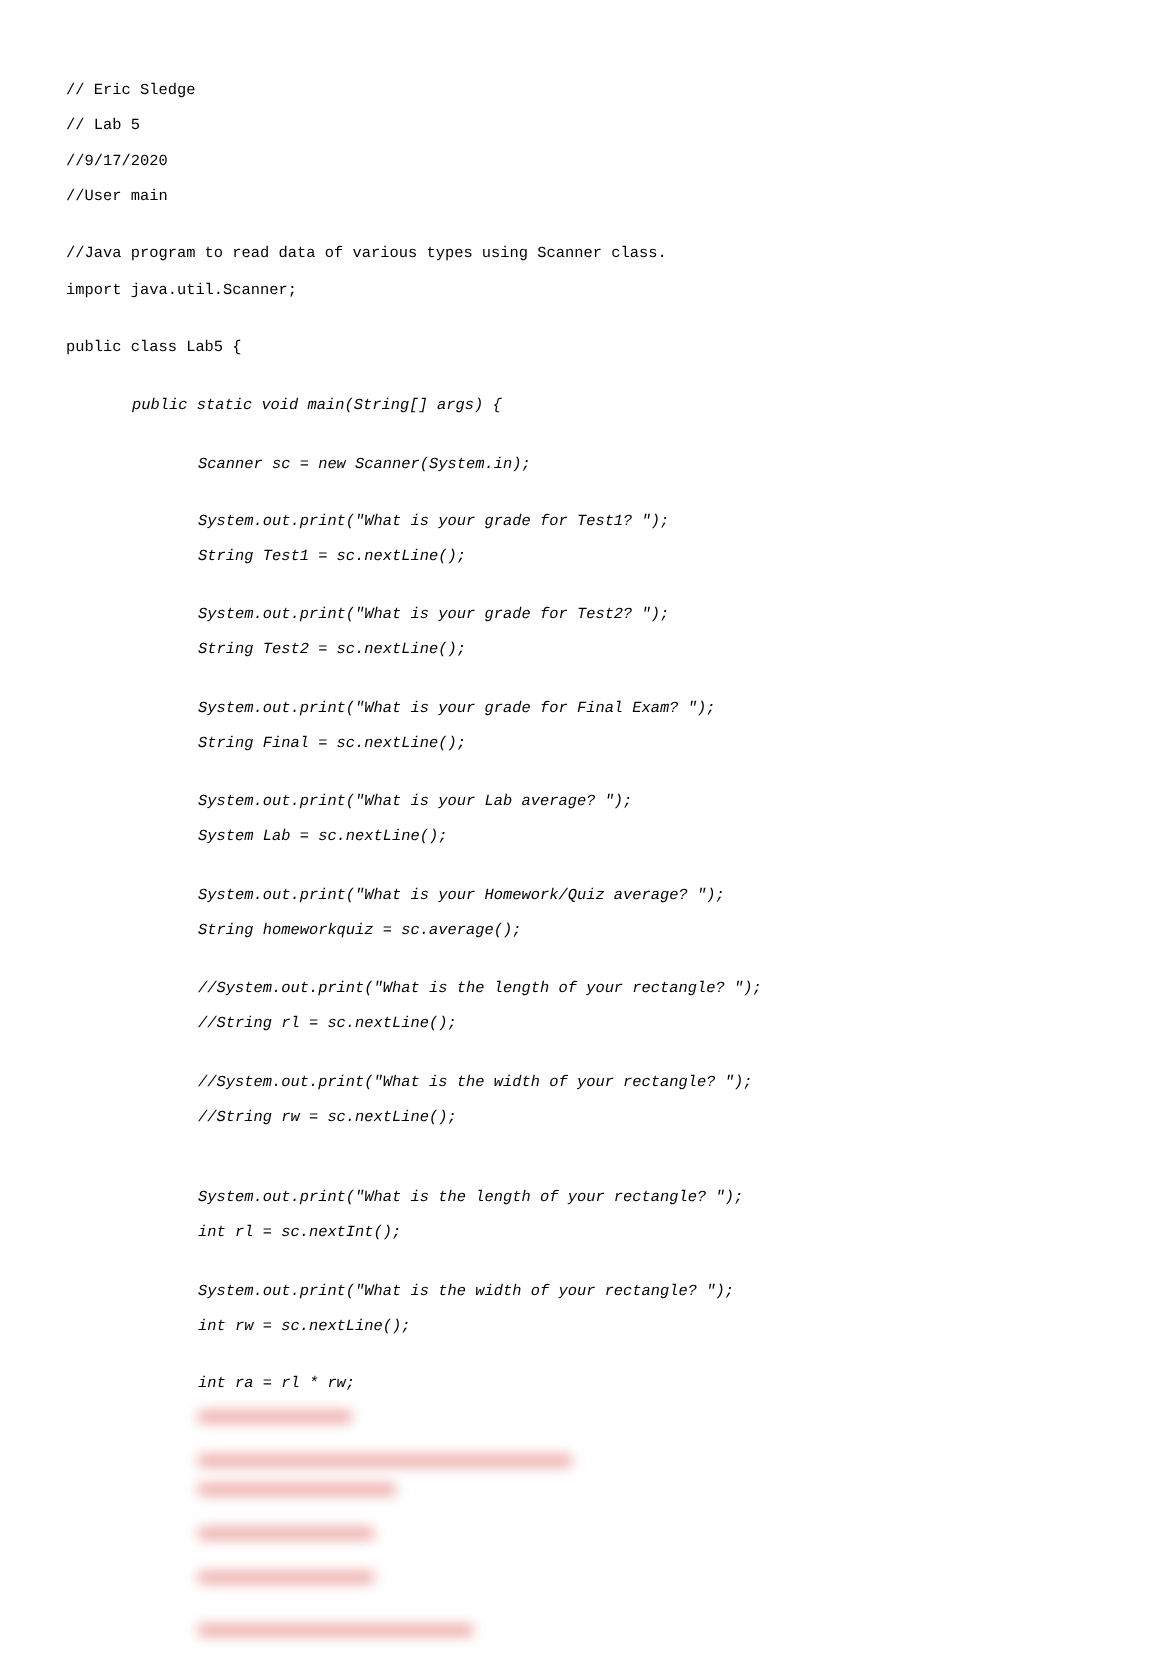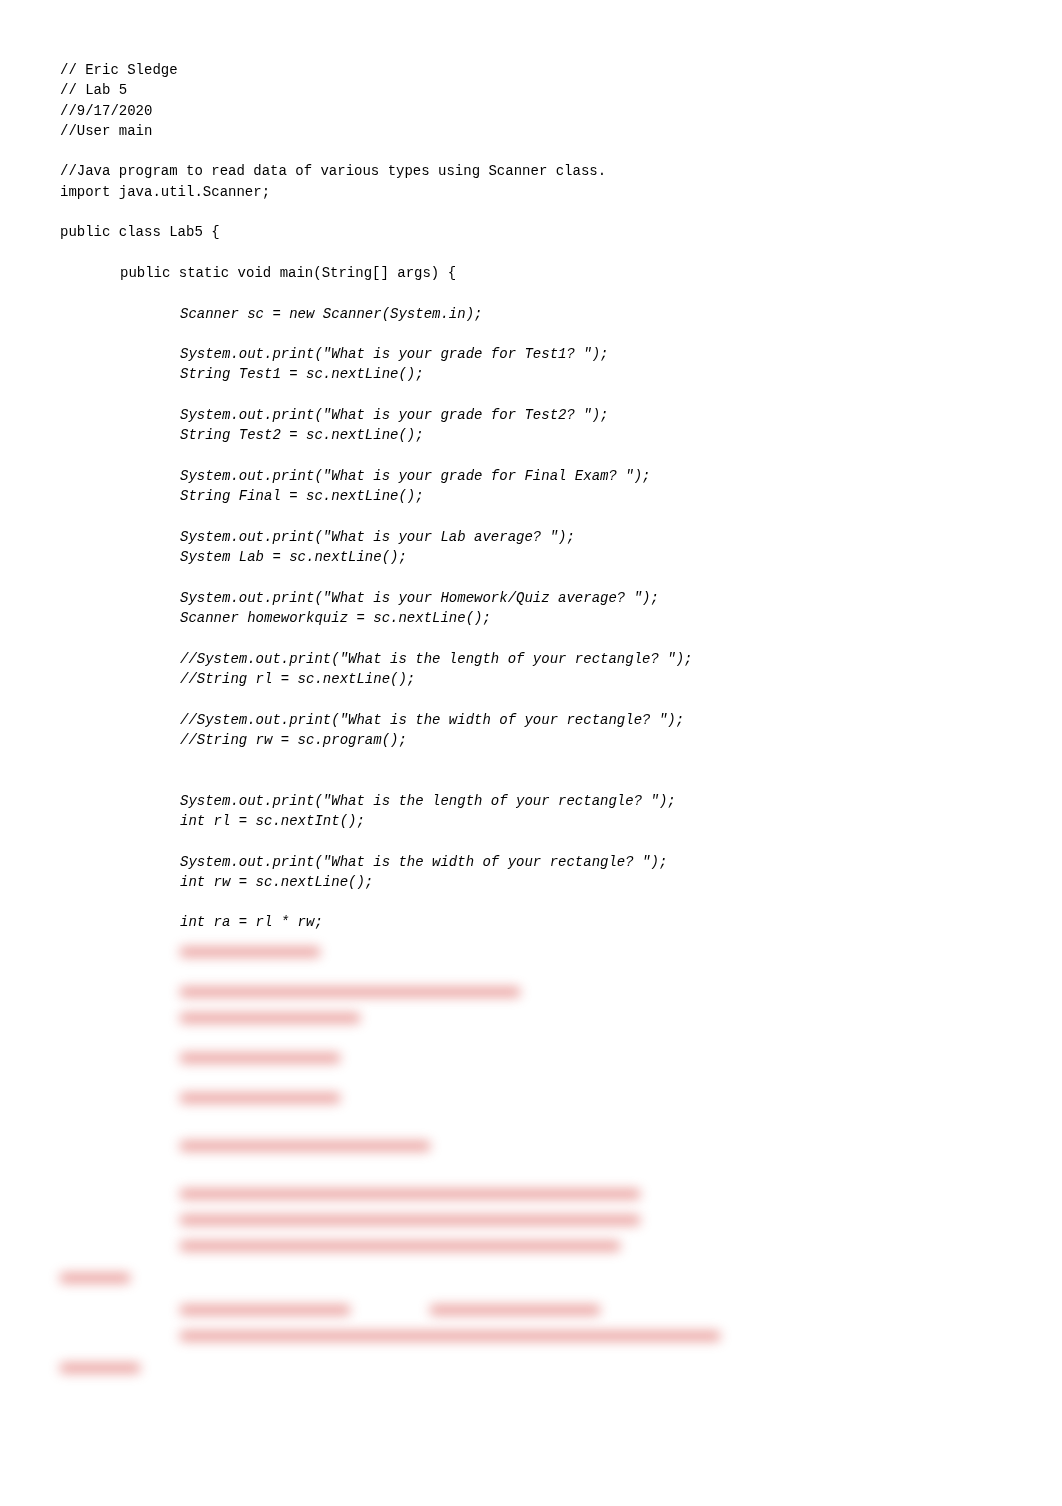--- a/index.html
+++ b/index.html
@@ -11,22 +11,23 @@
     line-height: 1.45;
     color: #000000;
     width: 1062px;
   }
   .page {
     padding: 60px 60px 60px 60px;
     position: relative;
   }
   .code-line {
     white-space: pre;
+    margin-top: 12px;
   }
-  .indent1 { padding-left: 60px; }
+  .indent1 { padding-left: 60px; font-style: italic; }
   .indent2 { padding-left: 120px; font-style: italic; }
   .blank { height: 1.45em; }
   .blurred-block {
     filter: blur(6px);
     opacity: 0.55;
     user-select: none;
     pointer-events: none;
   }
   .blurred-line {
     background: #d9534f;
@@ -66,27 +67,27 @@
   <div class="code-line indent2">System.out.print("What is your grade for Test2? ");</div>
   <div class="code-line indent2">String Test2 = sc.nextLine();</div>
   <div class="blank"></div>
   <div class="code-line indent2">System.out.print("What is your grade for Final Exam? ");</div>
   <div class="code-line indent2">String Final = sc.nextLine();</div>
   <div class="blank"></div>
   <div class="code-line indent2">System.out.print("What is your Lab average? ");</div>
   <div class="code-line indent2">System Lab = sc.nextLine();</div>
   <div class="blank"></div>
   <div class="code-line indent2">System.out.print("What is your Homework/Quiz average? ");</div>
-  <div class="code-line indent2">Scanner homeworkquiz = sc.nextLine();</div>
+  <div class="code-line indent2">String homeworkquiz = sc.average();</div>
   <div class="blank"></div>
   <div class="code-line indent2">//System.out.print("What is the length of your rectangle? ");</div>
   <div class="code-line indent2">//String rl = sc.nextLine();</div>
   <div class="blank"></div>
   <div class="code-line indent2">//System.out.print("What is the width of your rectangle? ");</div>
-  <div class="code-line indent2">//String rw = sc.program();</div>
+  <div class="code-line indent2">//String rw = sc.nextLine();</div>
   <div class="blank"></div>
   <div class="blank"></div>
   <div class="code-line indent2">System.out.print("What is the length of your rectangle? ");</div>
   <div class="code-line indent2">int rl = sc.nextInt();</div>
   <div class="blank"></div>
   <div class="code-line indent2">System.out.print("What is the width of your rectangle? ");</div>
   <div class="code-line indent2">int rw = sc.nextLine();</div>
   <div class="blank"></div>
   <div class="code-line indent2">int ra = rl * rw;</div>
 

